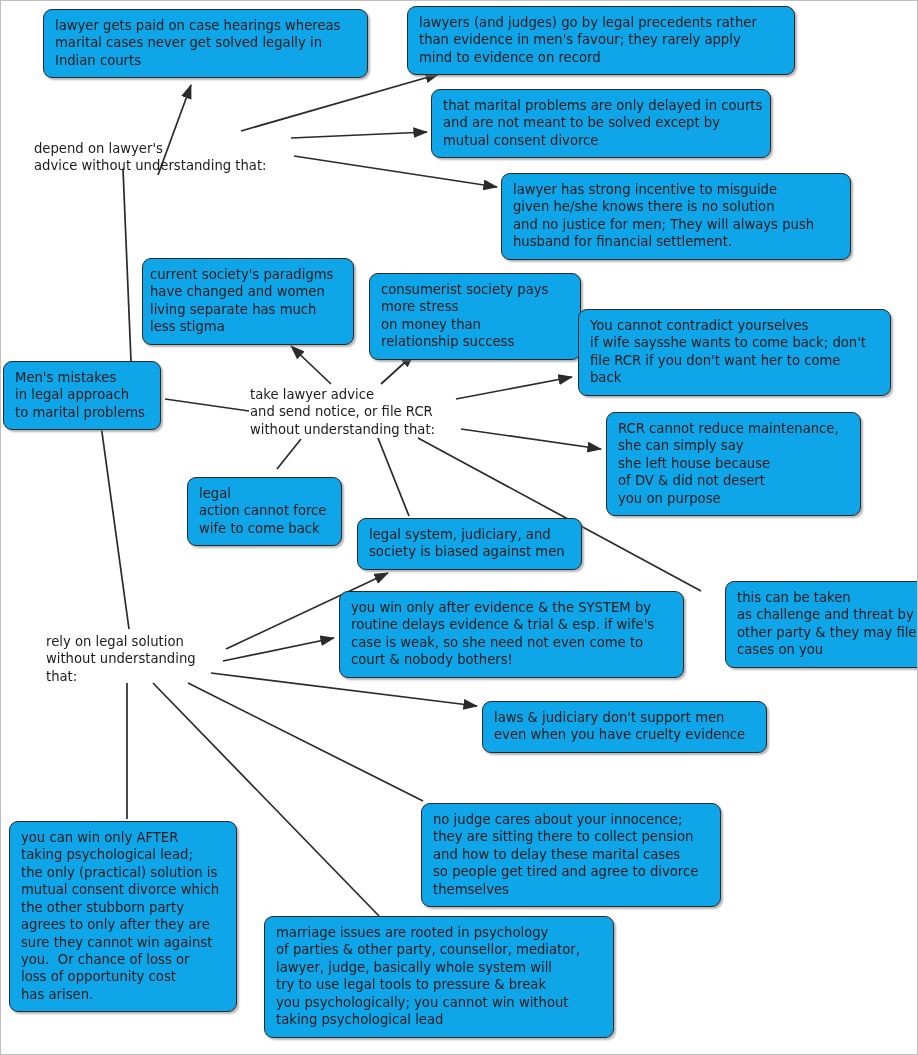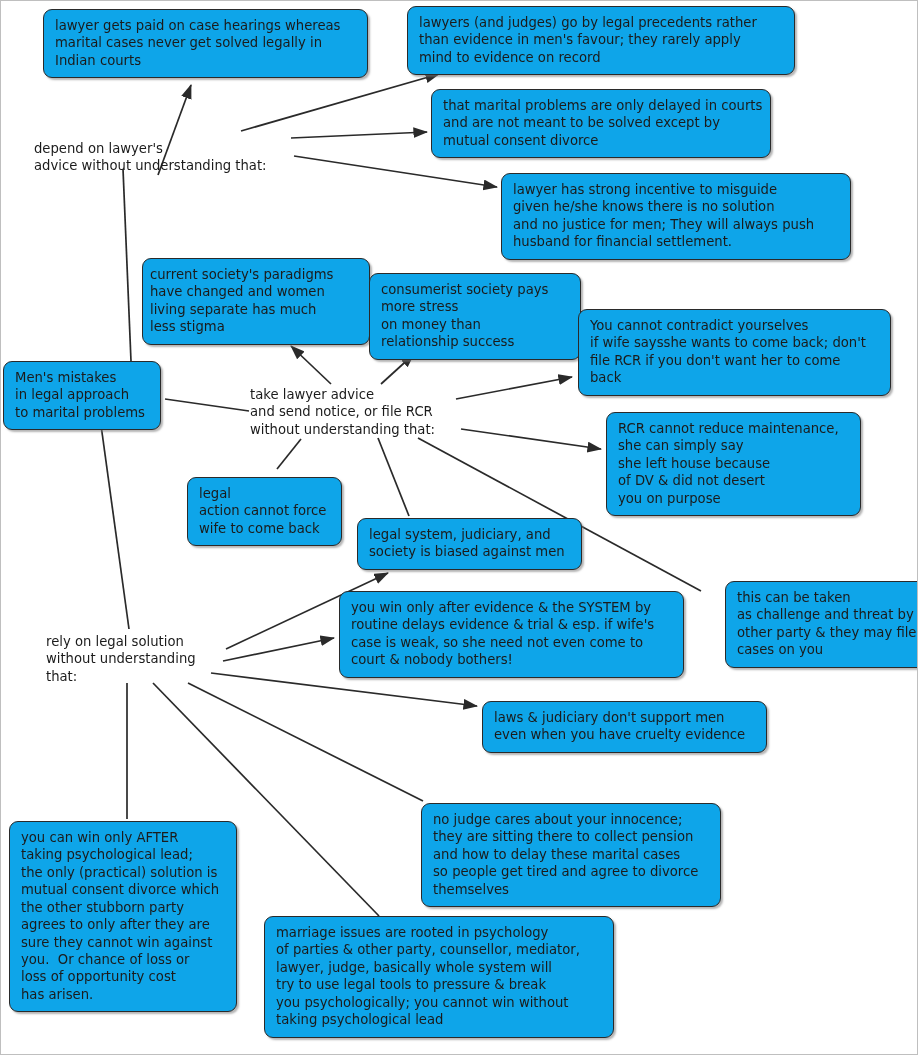--- a/index.html
+++ b/index.html
@@ -88,21 +88,21 @@
 mind to evidence on record</span></div>
       <div class="node boxed" style="left: 430px; top: 88px; width: 340px;"><span class="txt">that marital problems are only delayed in courts
 and are not meant to be solved except by
 mutual consent divorce</span></div>
       <div class="node plain" style="left: 33px; top: 115px; width: 260px; margin-top: 24px;"><span class="txt">depend on lawyer's
 advice without understanding that:</span></div>
       <div class="node boxed" style="left: 500px; top: 172px; width: 350px;"><span class="txt">lawyer has strong incentive to misguide
 given he/she knows there is no solution
 and no justice for men; They will always push
 husband for financial settlement.</span></div>
-      <div class="node boxed" style="left: 141px; top: 257px; width: 228px; padding-left: 7px;"><span class="txt">current society's paradigms
+      <div class="node boxed" style="left: 141px; top: 257px; width: 212px; padding-left: 7px;"><span class="txt">current society's paradigms
 have changed and women
 living separate has much
 less stigma</span></div>
       <div class="node boxed" style="left: 368px; top: 272px; width: 212px;"><span class="txt">consumerist society pays
 more stress
 on money than
 relationship success</span></div>
       <div class="node boxed" style="left: 577px; top: 308px; width: 313px;"><span class="txt">You cannot contradict yourselves
 if wife saysshe wants to come back; don't
 file RCR if you don't want her to come

